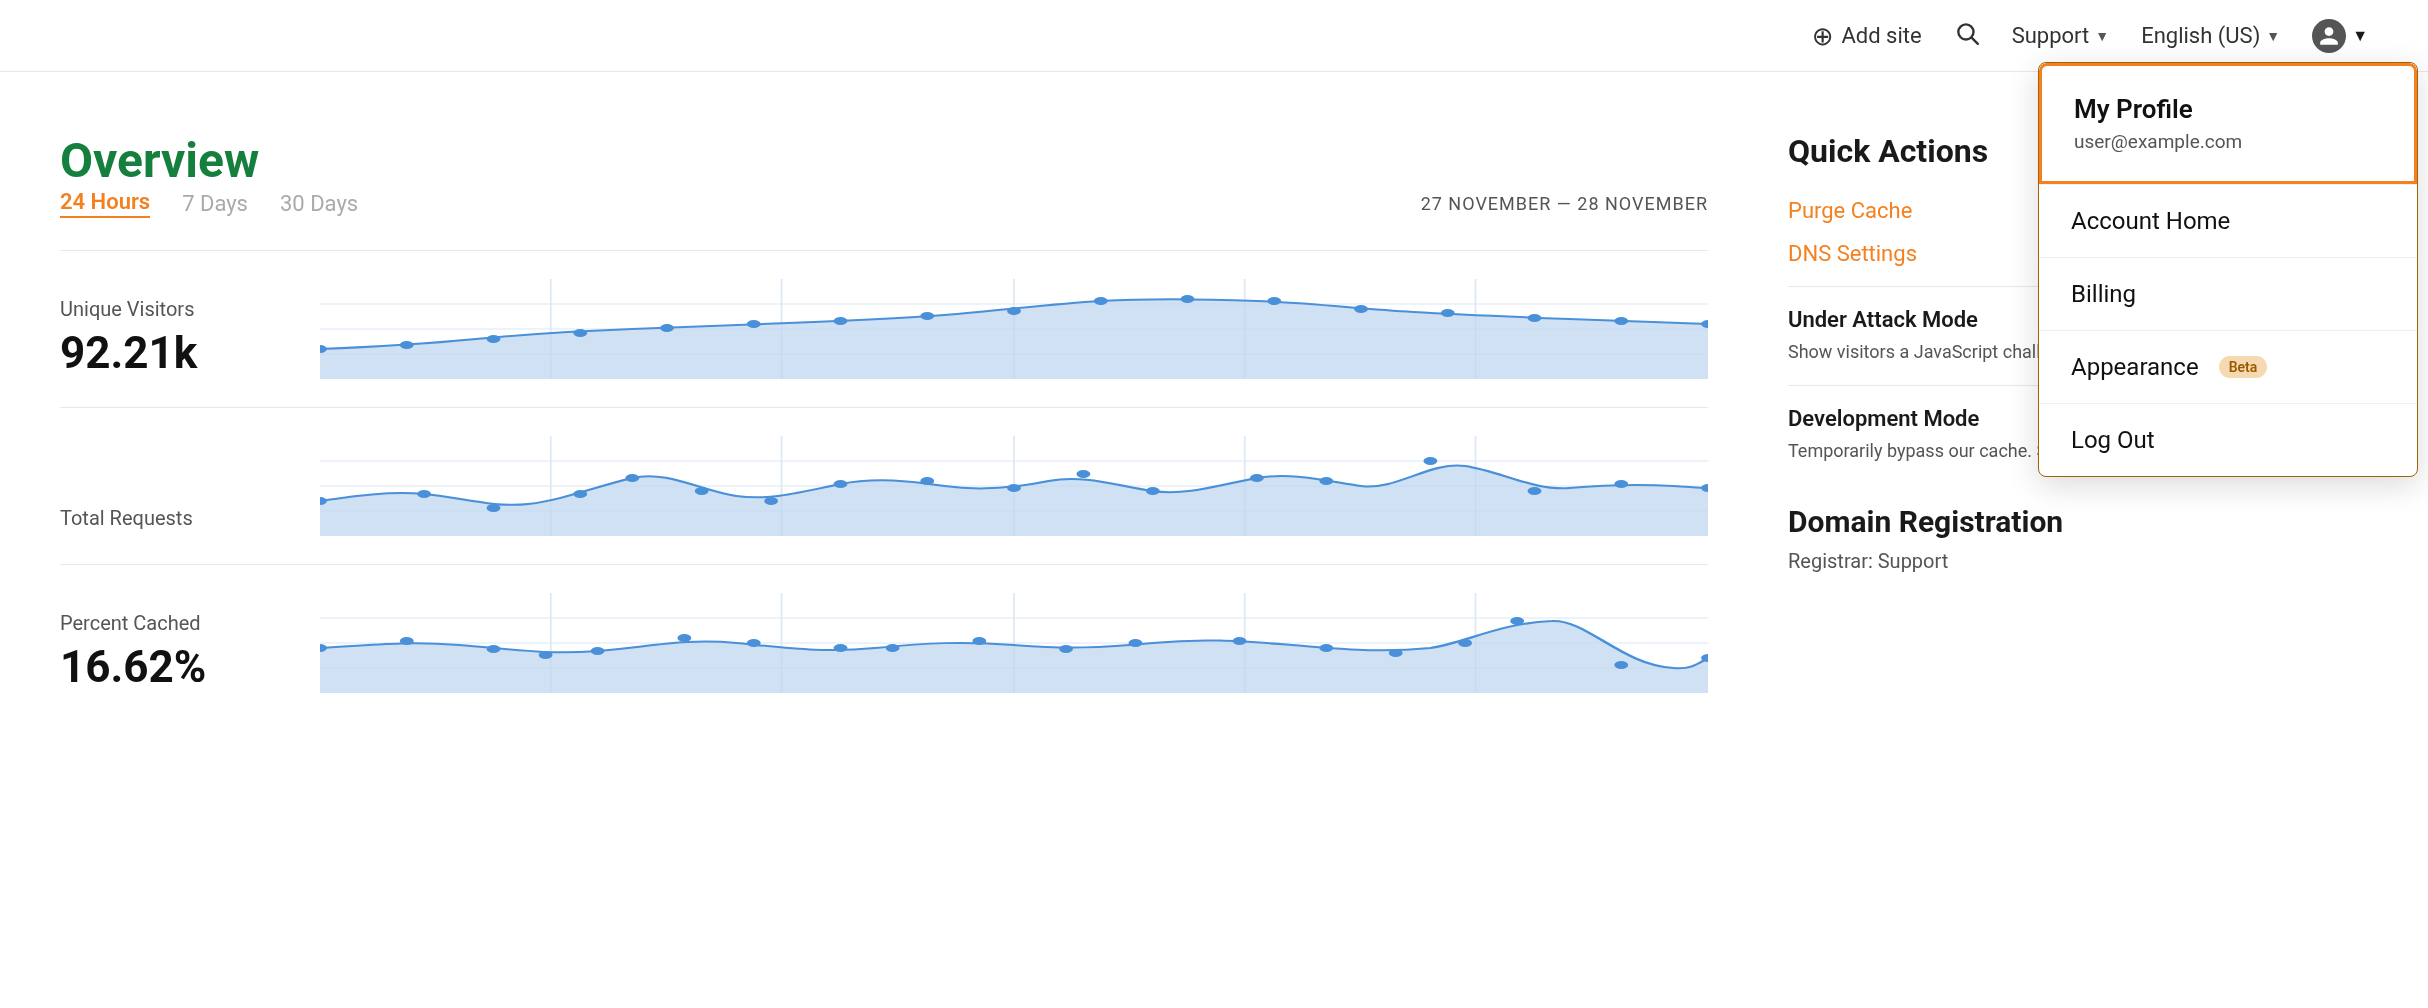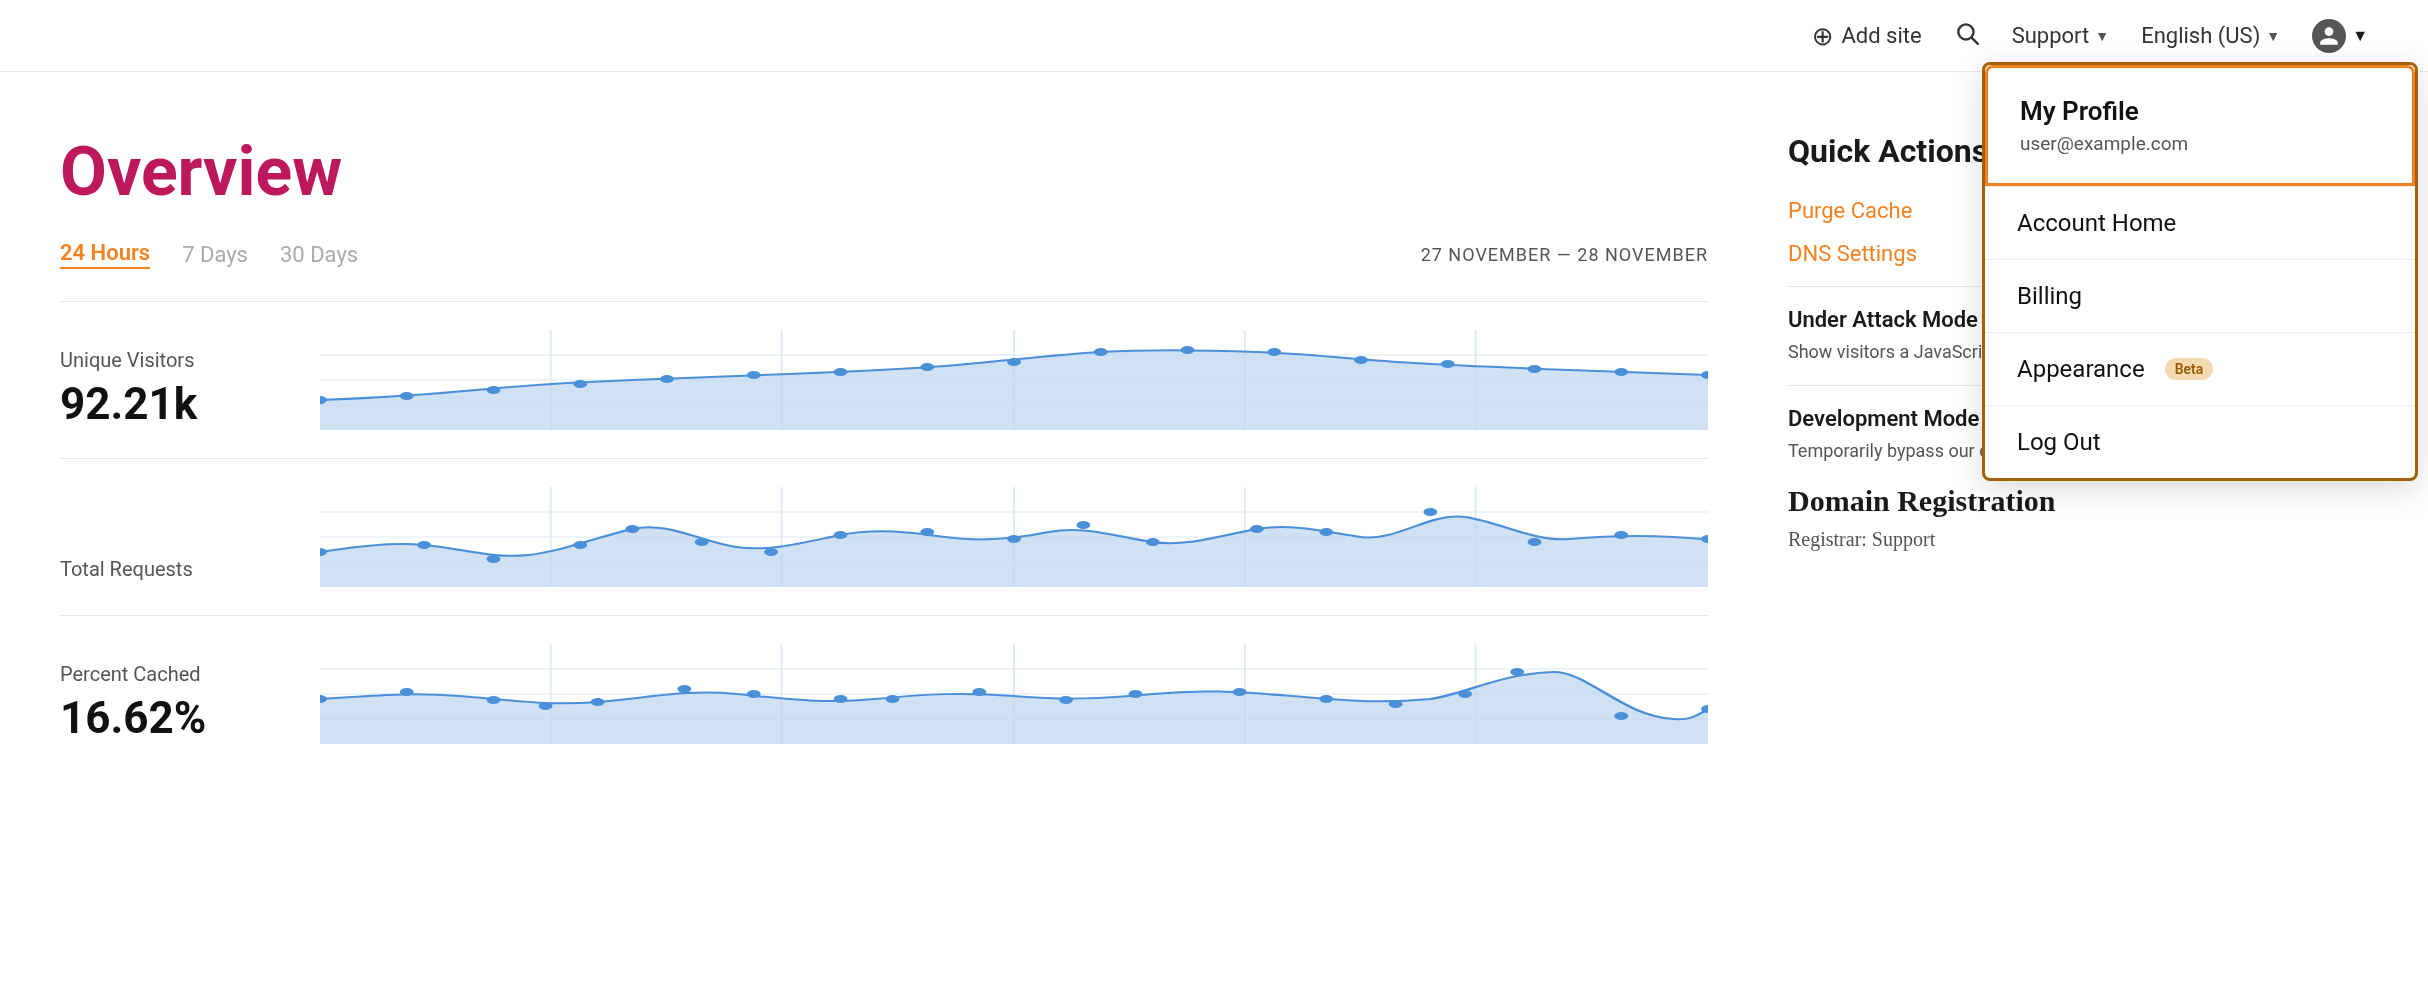--- a/index.html
+++ b/index.html
@@ -71,24 +71,23 @@
       gap: 80px;
       position: relative;
     }
 
     
     .overview-section {
       flex: 1;
       min-width: 0;
     }
     .overview-title {
-      font-size: 68px;
+      font-size: 48px;
       font-weight: 700;
-      color: #be185d;
-      margin-bottom: 28px;
+      color: #15803d;
     }
     .time-tabs {
       display: flex;
       gap: 32px;
       align-items: center;
       margin-bottom: 32px;
     }
     .time-tab {
       font-size: 22px;
       color: #aaa;
@@ -169,41 +168,40 @@
       font-weight: 600;
       margin-bottom: 6px;
     }
     .quick-action-item-desc {
       font-size: 18px;
       color: #555;
       line-height: 1.5;
     }
 
     .domain-section {
-      margin-top: 20px;
-      font-family: Liberation Serif, serif;
+      margin-top: 40px;
     }
     .domain-title {
       font-size: 30px;
       font-weight: 700;
       margin-bottom: 10px;
     }
     .domain-desc {
       font-size: 20px;
       color: #555;
     }
 
     
     .dropdown-menu {
       position: absolute;
       top: -10px;
       right: 10px;
-      width: 436px;
+      width: 380px;
       background: #fff;
-      border: 3px solid #a16207;
+      border: 1px solid #a16207;
       border-radius: 8px;
       box-shadow: 0 8px 32px rgba(0,0,0,0.15);
       z-index: 100;
       overflow: hidden;
     }
     .dropdown-profile {
       padding: 28px 32px;
       border: 3px solid #f48120;
       border-radius: 8px 8px 0 0;
       background: #fff;

